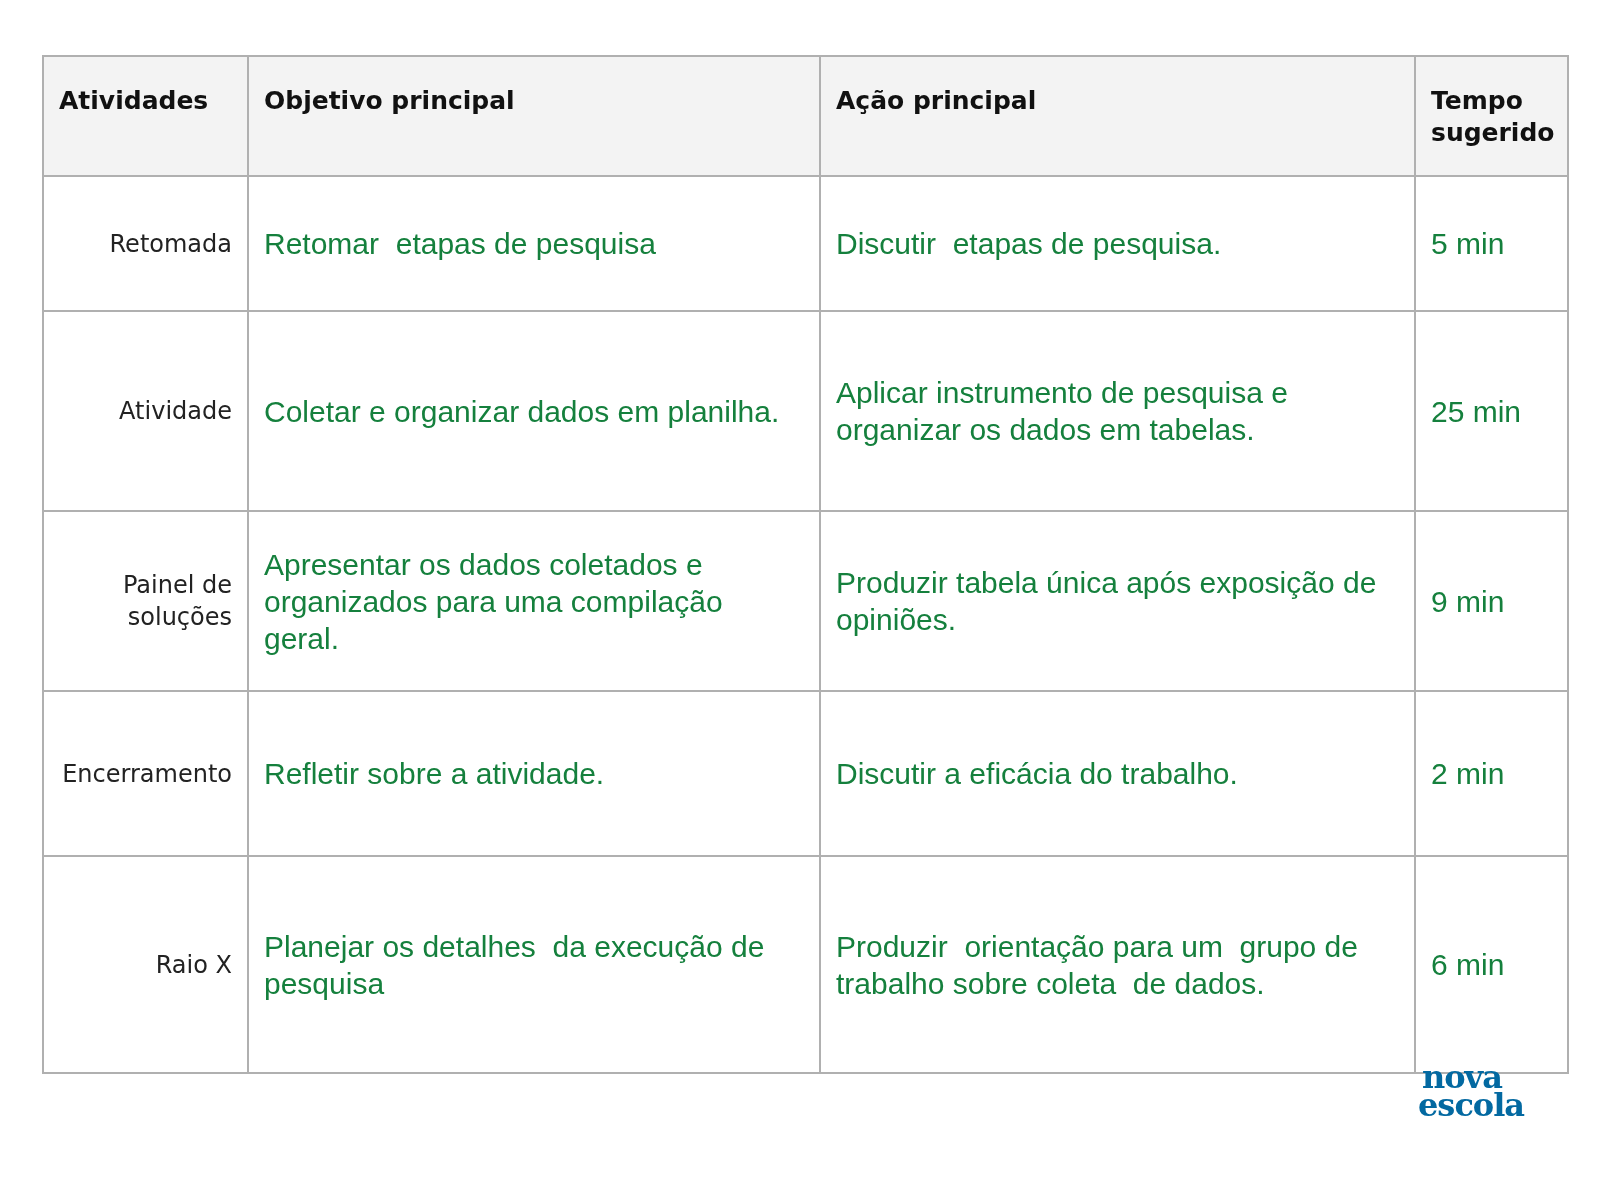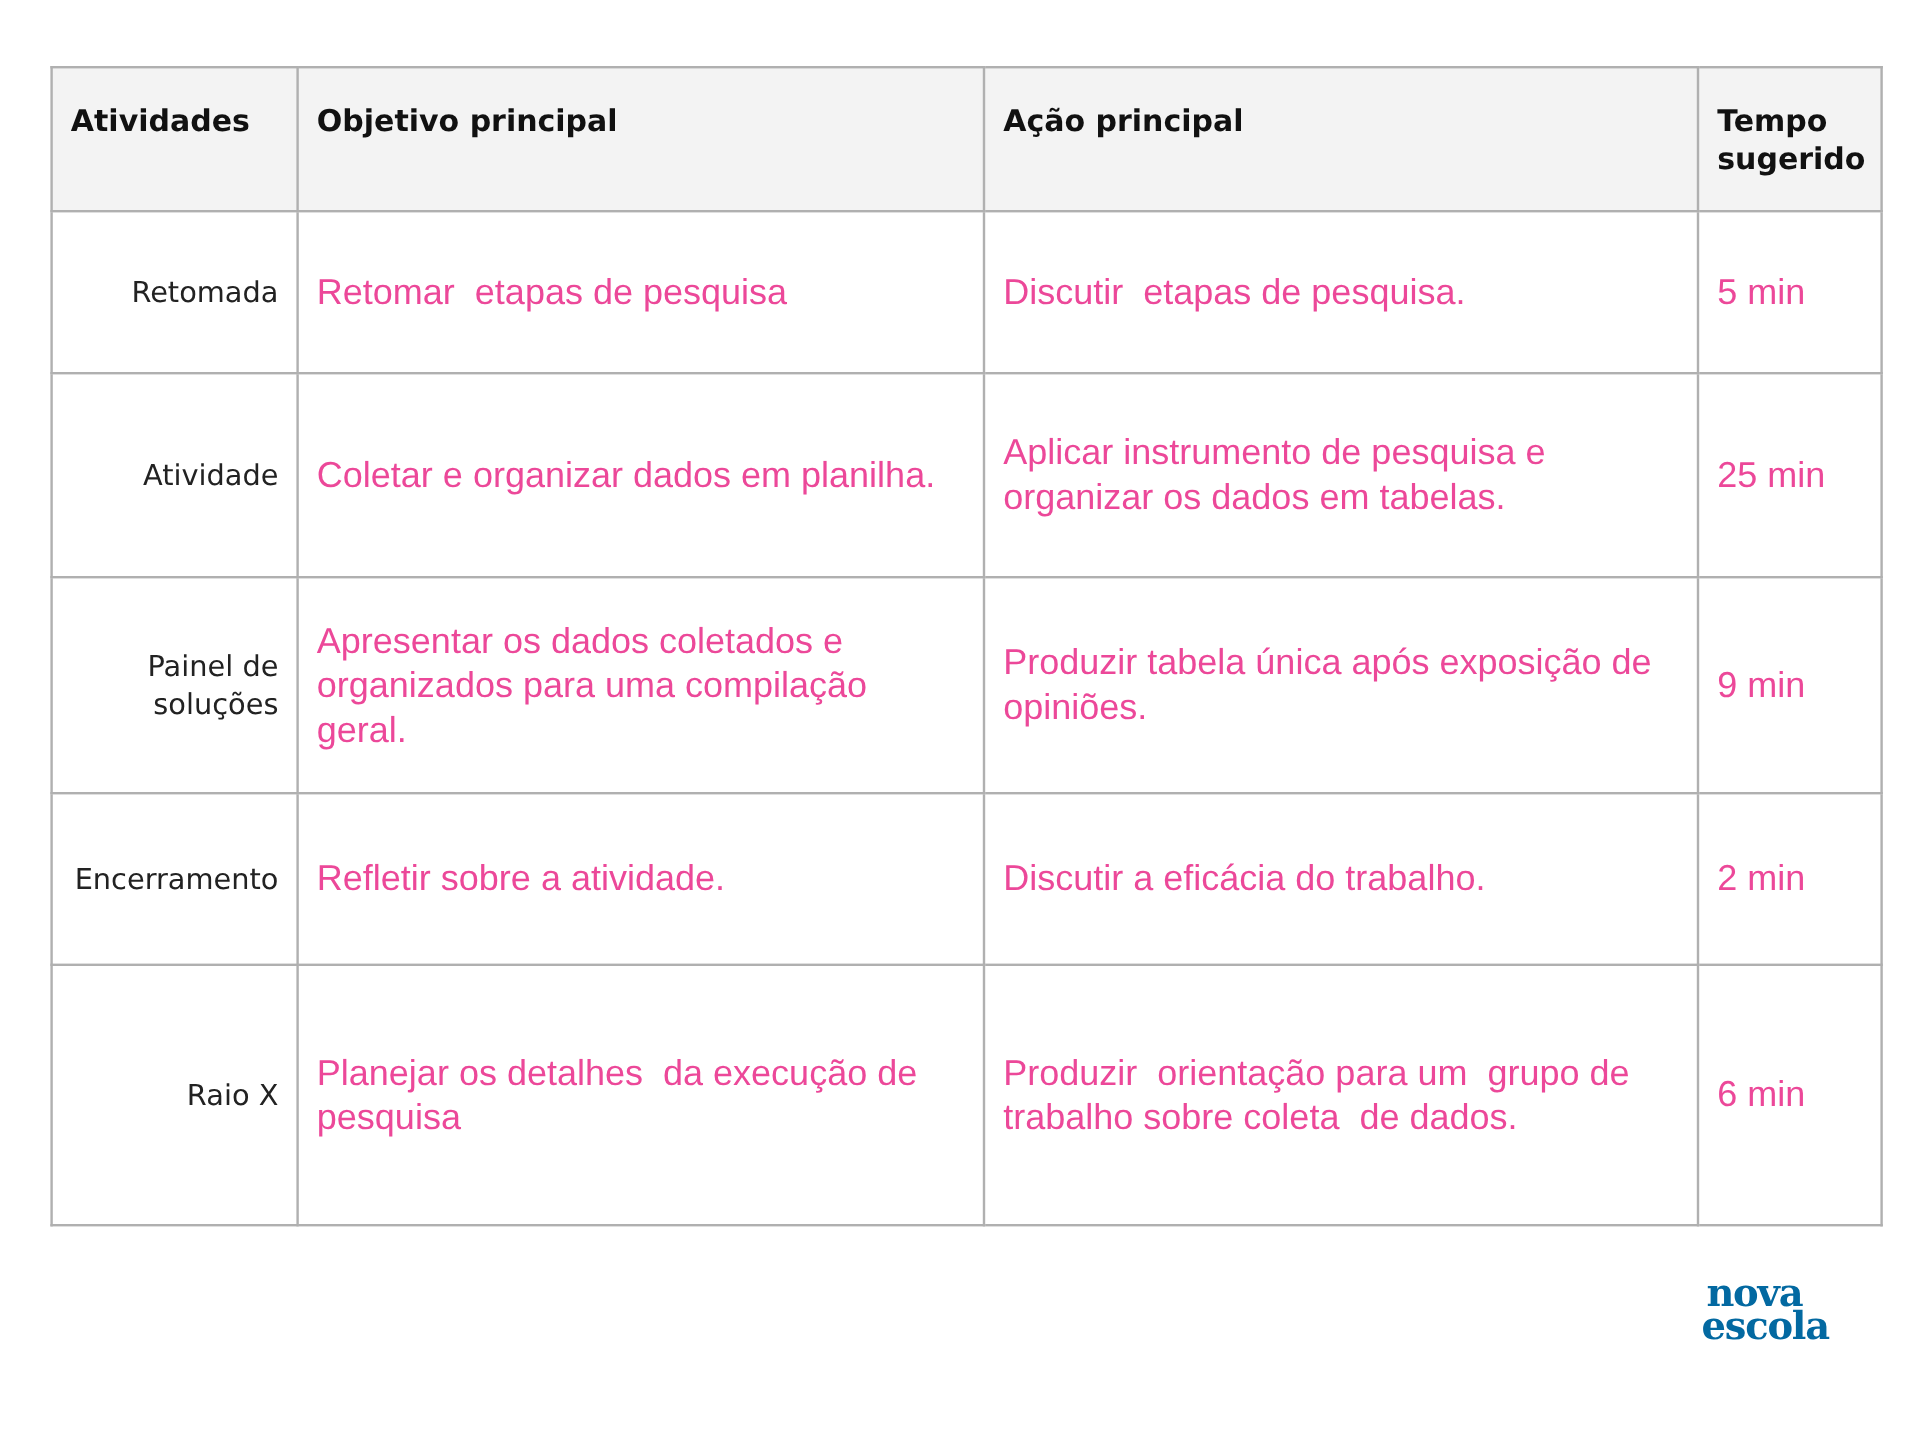--- a/index.html
+++ b/index.html
@@ -7,21 +7,21 @@
   .tbl {
     position: absolute; left: 42px; top: 55px; width: 1525px;
     border-collapse: collapse; table-layout: fixed;
   }
   .tbl td, .tbl th { border: 2px solid #b0b0b0; vertical-align: middle; padding: 0 15px; text-align: left; }
   .tbl th {
     background: #f3f3f3; font-family: "DejaVu Sans", sans-serif; font-weight: bold;
     font-size: 25px; color: #111; vertical-align: top; padding-top: 28px; line-height: 32px;
   }
   .tbl td.act { font-family: "DejaVu Sans", sans-serif; font-size: 24px; color: #222; line-height: 32px; text-align: right; }
-  .tbl td.txt { font-family: "Liberation Sans", sans-serif; font-size: 30px; color: #ec4899; line-height: 37px; }
+  .tbl td.txt { font-family: "Liberation Sans", sans-serif; font-size: 30px; color: #15803d; line-height: 37px; }
   .logo {
     position: absolute; left: 1418px; top: 1063px; font-family: "DejaVu Serif", serif;
     font-weight: bold; color: #0369a1; font-size: 32px; line-height: 28px; letter-spacing: -1px;
   }
 </style>
 </head>
 <body>
 
 <table class="tbl">
   <colgroup>
@@ -36,33 +36,33 @@
     <th>Objetivo principal</th>
     <th>Ação principal</th>
     <th>Tempo sugerido</th>
   </tr>
   <tr style="height:135px">
     <td class="act">Retomada</td>
     <td class="txt" style="white-space:pre-wrap">Retomar  etapas de pesquisa</td>
     <td class="txt" style="white-space:pre-wrap">Discutir  etapas de pesquisa.</td>
     <td class="txt">5 min</td>
   </tr>
-  <tr style="height:170px">
+  <tr style="height:200px">
     <td class="act">Atividade</td>
     <td class="txt">Coletar e organizar dados em planilha.</td>
     <td class="txt">Aplicar instrumento de pesquisa e organizar os dados em tabelas.</td>
     <td class="txt">25 min</td>
   </tr>
   <tr style="height:180px">
     <td class="act">Painel de soluções</td>
     <td class="txt">Apresentar os dados coletados e organizados para uma compilação geral.</td>
     <td class="txt">Produzir tabela única após exposição de opiniões.</td>
     <td class="txt">9 min</td>
   </tr>
-  <tr style="height:143px">
+  <tr style="height:165px">
     <td class="act">Encerramento</td>
     <td class="txt">Refletir sobre a atividade.</td>
     <td class="txt">Discutir a eficácia do trabalho.</td>
     <td class="txt">2 min</td>
   </tr>
   <tr style="height:217px">
     <td class="act">Raio X</td>
     <td class="txt" style="white-space:pre-wrap">Planejar os detalhes  da execução de pesquisa</td>
     <td class="txt" style="white-space:pre-wrap">Produzir  orientação para um  grupo de trabalho sobre coleta  de dados.</td>
     <td class="txt">6 min</td>

